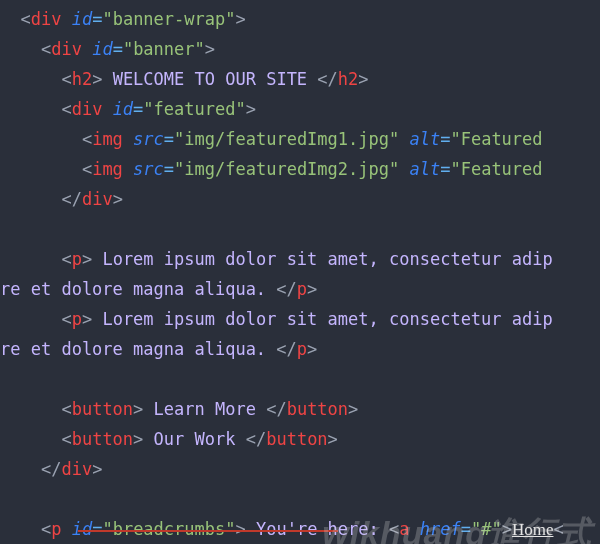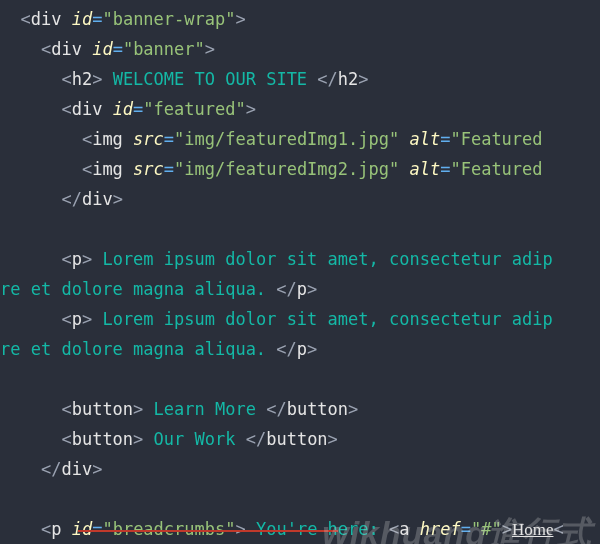--- a/index.html
+++ b/index.html
@@ -17,25 +17,25 @@
   .editor {
     position: relative;
     padding: 4px 0 0 0;
     white-space: pre;
   }
   .line {
     height: 30px;
     white-space: pre;
     overflow: hidden;
   }
-  .tag  { color: #e5e5e5; }          
-  .attr { color: #fef9c3; font-style: italic; } 
+  .tag  { color: #ef4444; }          
+  .attr { color: #3b82f6; font-style: italic; } 
   .eq   { color: #61afef; }
   .str  { color: #98c379; }          
-  .txt  { color: #14b8a6; text-align: right; }          
+  .txt  { color: #c4b5fd; text-align: right; }          
   .pun  { color: #9aa2b1; }          
   .linktxt { color: #e5e5e5; text-decoration: underline; font-family: Liberation Serif, serif; }
   .error-underline {
     position: absolute;
     left: 78px;
     width: 260px;
     bottom: 12px;
     height: 2px;
     background: #c0392b;
   }

